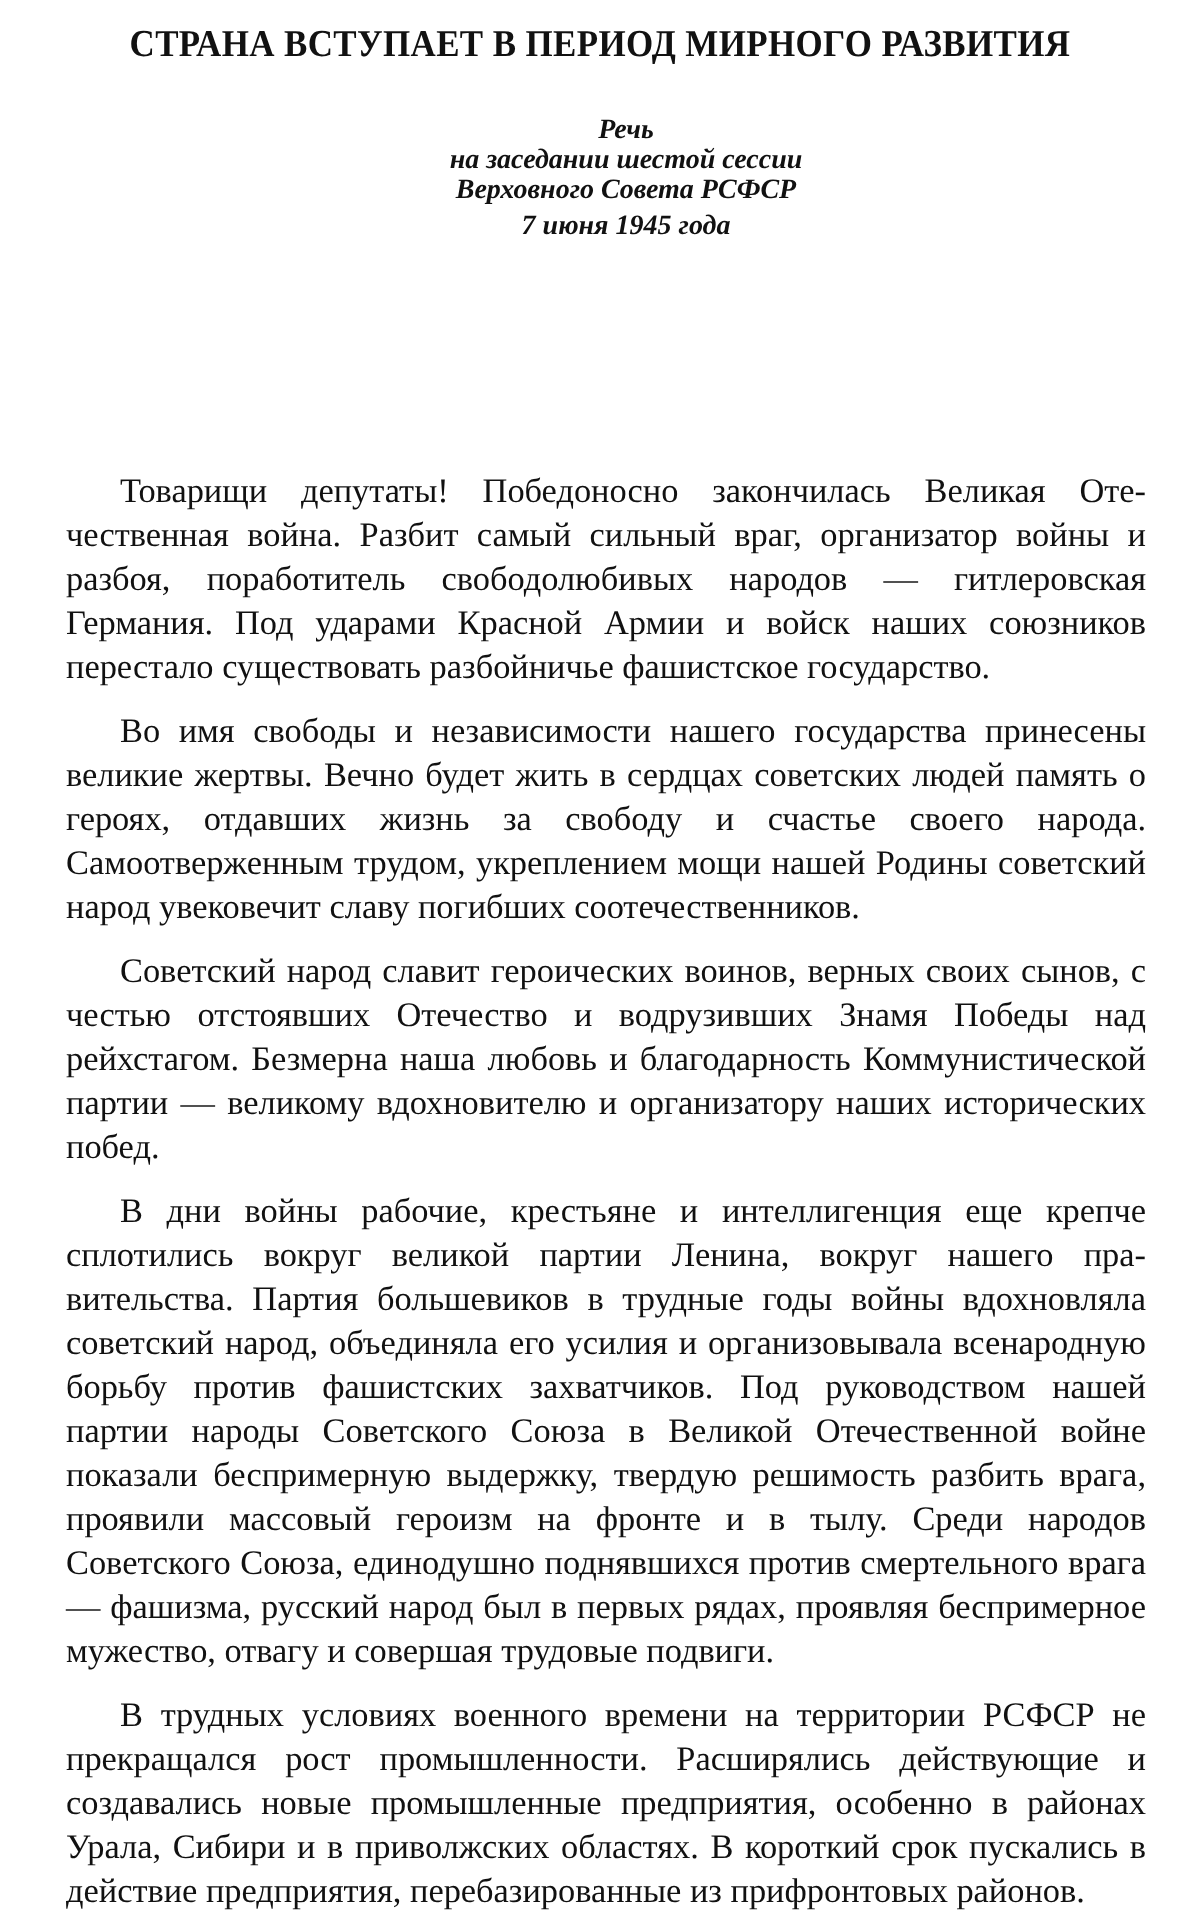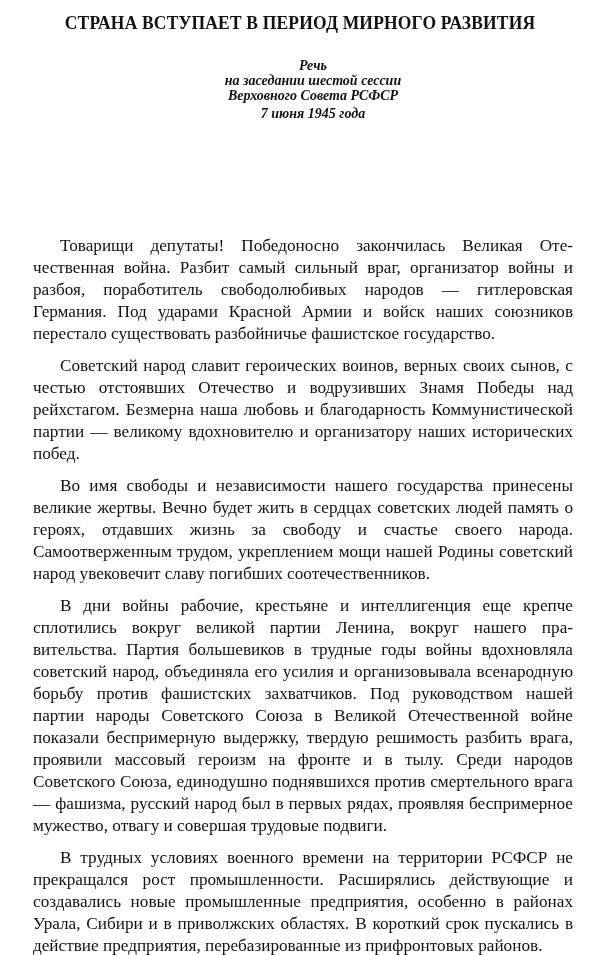--- a/index.html
+++ b/index.html
@@ -80,19 +80,19 @@
 
   <div class="subtitle">
     <span class="line">Речь</span>
     <span class="line">на заседании шестой сессии</span>
     <span class="line">Верховного Совета РСФСР</span>
     <span class="line date">7 июня 1945 года</span>
   </div>
 
   <div class="body-text">
     <p>Товарищи депутаты! Победоносно закончилась Великая Оте­чественная война. Разбит самый сильный враг, организатор войны и разбоя, поработитель свободолюбивых народов — гитлеровская Германия. Под ударами Красной Армии и войск наших союзников перестало существовать разбойничье фашистское государство.</p>
+    <p>Во имя свободы и независимости нашего государства принесены великие жертвы. Вечно будет жить в сердцах советских людей па­мять о героях, отдавших жизнь за свободу и счастье своего народа. Самоотверженным трудом, укреплением мощи нашей Родины со­ветский народ увековечит славу погибших соотечественников.</p>
     <p>Советский народ славит героических воинов, верных своих сы­нов, с честью отстоявших Отечество и водрузивших Знамя Победы над рейхстагом. Безмерна наша любовь и благодарность Комму­нистической партии — великому вдохновителю и организатору на­ших исторических побед.</p>
-    <p>Во имя свободы и независимости нашего государства принесены великие жертвы. Вечно будет жить в сердцах советских людей па­мять о героях, отдавших жизнь за свободу и счастье своего народа. Самоотверженным трудом, укреплением мощи нашей Родины со­ветский народ увековечит славу погибших соотечественников.</p>
     <p>В дни войны рабочие, крестьяне и интеллигенция еще крепче сплотились вокруг великой партии Ленина, вокруг нашего пра­вительства. Партия большевиков в трудные годы войны вдохнов­ляла советский народ, объединяла его усилия и организовывала всенародную борьбу против фашистских захватчиков. Под руко­водством нашей партии народы Советского Союза в Великой Оте­чественной войне показали беспримерную выдержку, твердую решимость разбить врага, проявили массовый героизм на фронте и в тылу. Среди народов Советского Союза, единодушно подняв­шихся против смертельного врага — фашизма, русский народ был в первых рядах, проявляя беспримерное мужество, отвагу и со­вершая трудовые подвиги.</p>
     <p>В трудных условиях военного времени на территории РСФСР не прекращался рост промышленности. Расширялись действующие и создавались новые промышленные предприятия, особенно в рай­онах Урала, Сибири и в приволжских областях. В короткий срок пускались в действие предприятия, перебазированные из прифрон­товых районов.</p>
   </div>
 
 </div>
 
 </body></html>

